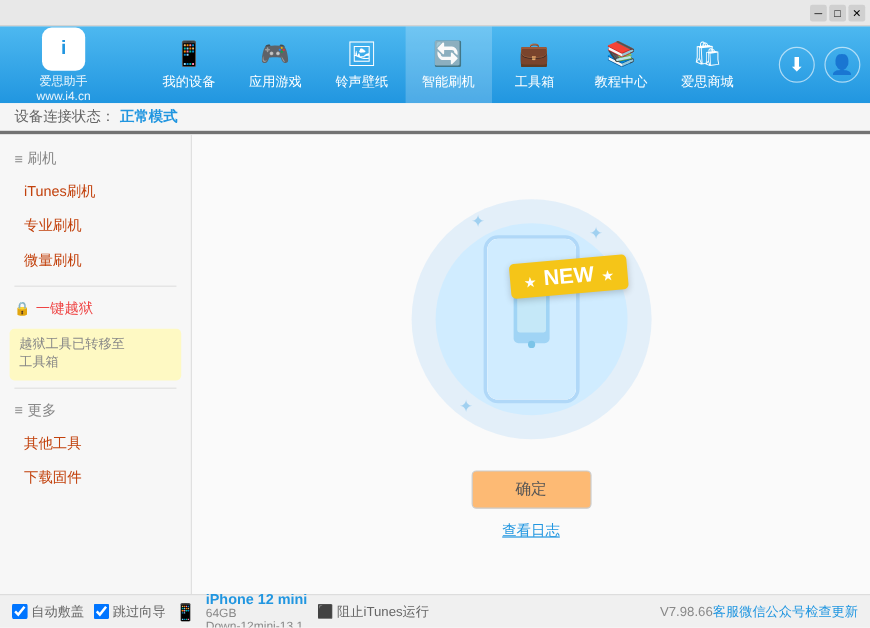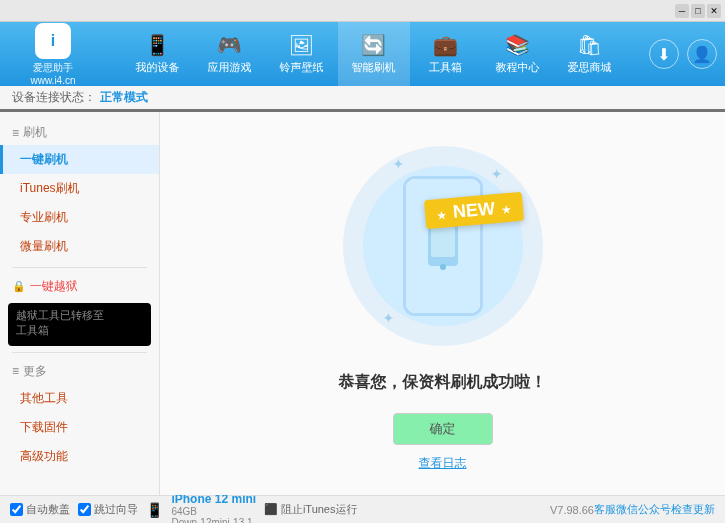--- a/index.html
+++ b/index.html
@@ -126,27 +126,26 @@
     .sidebar-item.active {
       background: #e0f0ff;
       color: #2196e0;
       font-weight: bold;
       border-left: 3px solid #2196e0;
       padding-left: 17px;
     }
     .sidebar-divider { height: 1px; background: #e0e0e0; margin: 6px 12px; }
     .sidebar-info-box {
       margin: 4px 8px;
-      background: #000000;
+      background: #fef9c3;
       border-radius: 4px;
       padding: 6px 8px;
       font-size: 11px;
       color: #888;
       line-height: 1.4;
-      font-family: Liberation Mono, monospace;
     }
 
     
     .content-area {
       flex: 1;
       background: #fafafa;
       display: flex;
       flex-direction: column;
       align-items: center;
       justify-content: center;
@@ -241,21 +240,21 @@
     .success-text {
       font-size: 16px;
       color: #333;
       margin-bottom: 20px;
       font-weight: bold;
     }
 
     .confirm-btn {
       width: 100px;
       height: 32px;
-      background: #86efac;
+      background: #fdba74;
       border: 1px solid #ccc;
       border-radius: 4px;
       font-size: 13px;
       color: #555;
       cursor: pointer;
       margin-bottom: 10px;
     }
 
     .next-link {
       font-size: 12px;
@@ -363,23 +362,20 @@
 
 <div class="main-layout">
 
   <div class="sidebar">
 
     <div class="sidebar-section">
       <div class="sidebar-section-header">
         <span>≡</span>
         <span>刷机</span>
       </div>
-      <div class="sidebar-item active">
-        <span>一键刷机</span>
-      </div>
       <div class="sidebar-item">
         <span>iTunes刷机</span>
       </div>
       <div class="sidebar-item">
         <span>专业刷机</span>
       </div>
       <div class="sidebar-item">
         <span>微量刷机</span>
       </div>
     </div>
@@ -401,23 +397,20 @@
     <div class="sidebar-section">
       <div class="sidebar-section-header">
         <span>≡</span>
         <span>更多</span>
       </div>
       <div class="sidebar-item">
         <span>其他工具</span>
       </div>
       <div class="sidebar-item">
         <span>下载固件</span>
-      </div>
-      <div class="sidebar-item">
-        <span>高级功能</span>
       </div>
     </div>
 
   </div>
 
   <div class="content-area">
 
     <div class="hero-illustration">
 
       <div class="circle-outer"></div>
@@ -437,23 +430,20 @@
 
       <div class="new-badge">
         <span>NEW</span>
       </div>
 
       <span class="sparkle" style="top:20px; left:60px;">✦</span>
       <span class="sparkle" style="top:30px; right:50px;">✦</span>
       <span class="sparkle" style="bottom:30px; left:50px;">✦</span>
     </div>
 
-    <div class="success-text">
-      <span>恭喜您，保资料刷机成功啦！</span>
-    </div>
 
     <button class="confirm-btn">确定</button>
 
     <span class="next-link">查看日志</span>
 
   </div>
 
 </div>
 
 <div class="bottom-bar">

